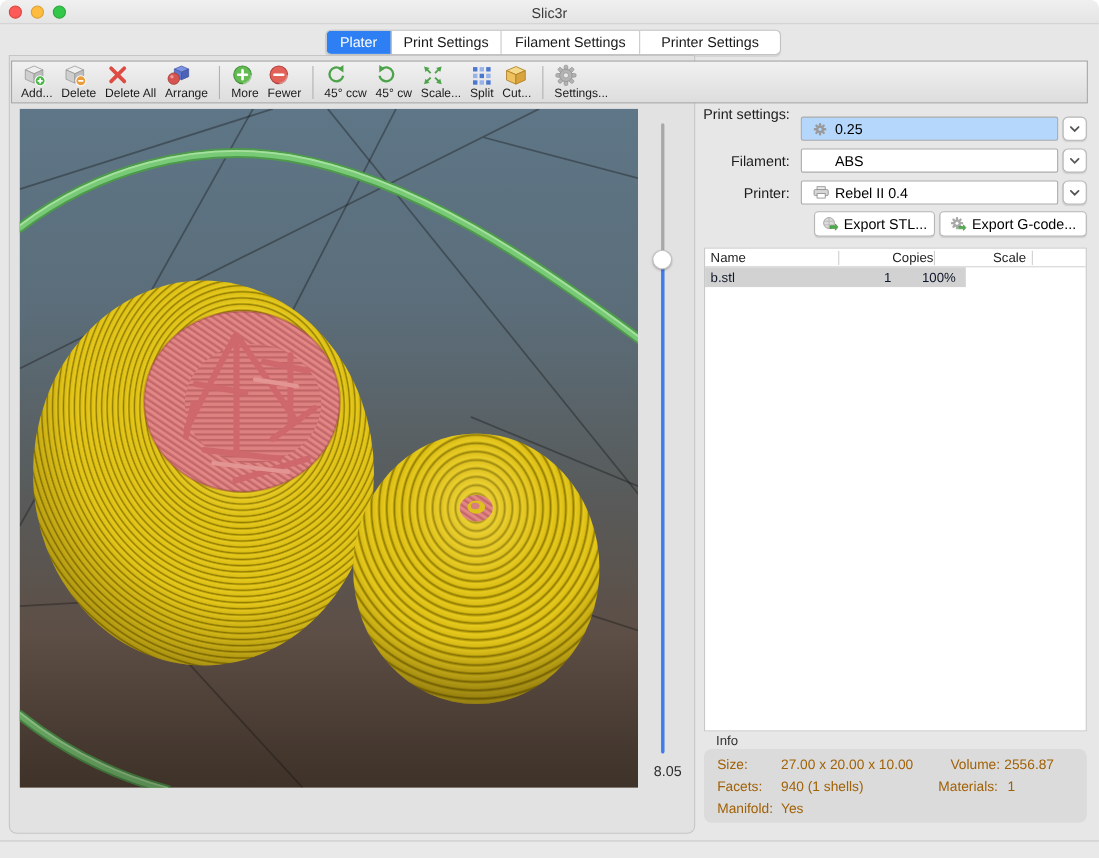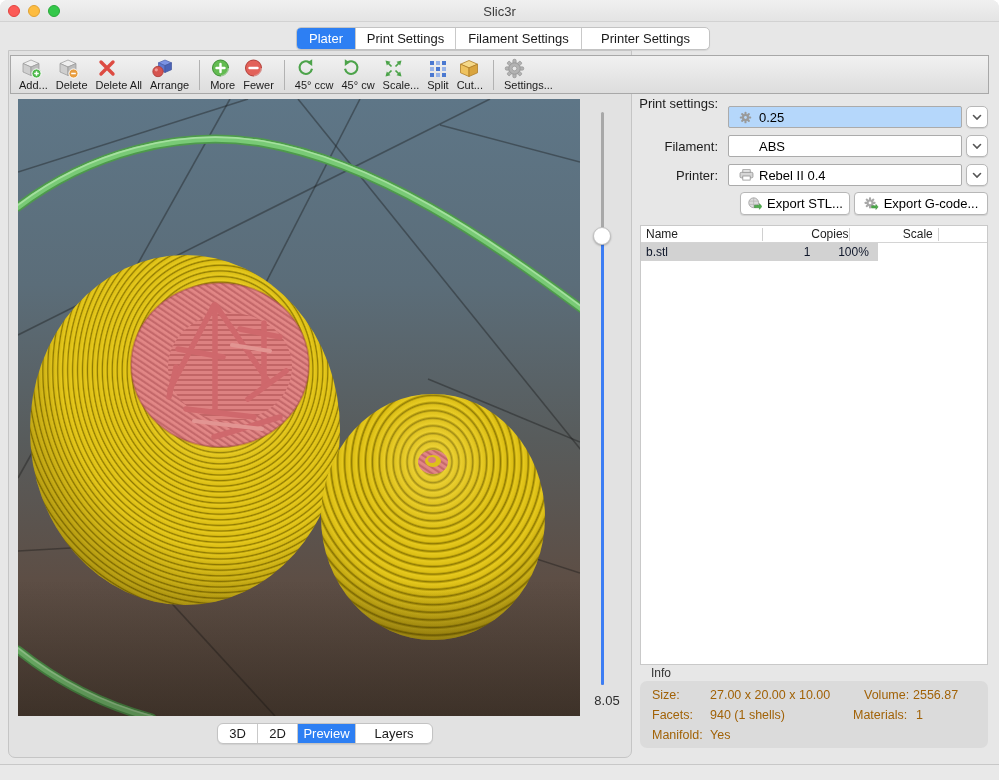--- a/index.html
+++ b/index.html
@@ -362,26 +362,20 @@
           <stop offset="1" stop-color="rgba(25,17,10,0.35)"></stop>
       </linearGradient>
     </svg>
   </div>
 
   <div class="slider-track"></div>
   <div class="slider-fill"></div>
   <div class="slider-knob"></div>
   <div class="slider-value">8.05</div>
 
-  <div class="seg view-tabs">
-    <div class="seg-item">3D</div>
-    <div class="seg-item">2D</div>
-    <div class="seg-item active">Preview</div>
-    <div class="seg-item">Layers</div>
-  </div>
 
   <div class="fld-label" style="left:628px; top:96px;">Print settings:</div>
   <div class="combo selected" style="left:728px; top:106px;">
     <span class="c-icon">
       <svg width="13" height="13" viewBox="0 0 20 20">
           <g fill="#9a9a9a">
             <rect x="-1.6" y="-8.8" width="3.2" height="17.6" rx="1.3" transform="translate(10,10)"></rect>
             <rect x="-1.6" y="-8.8" width="3.2" height="17.6" rx="1.3" transform="translate(10,10) rotate(45)"></rect>
             <rect x="-1.6" y="-8.8" width="3.2" height="17.6" rx="1.3" transform="translate(10,10) rotate(90)"></rect>
             <rect x="-1.6" y="-8.8" width="3.2" height="17.6" rx="1.3" transform="translate(10,10) rotate(135)"></rect>

